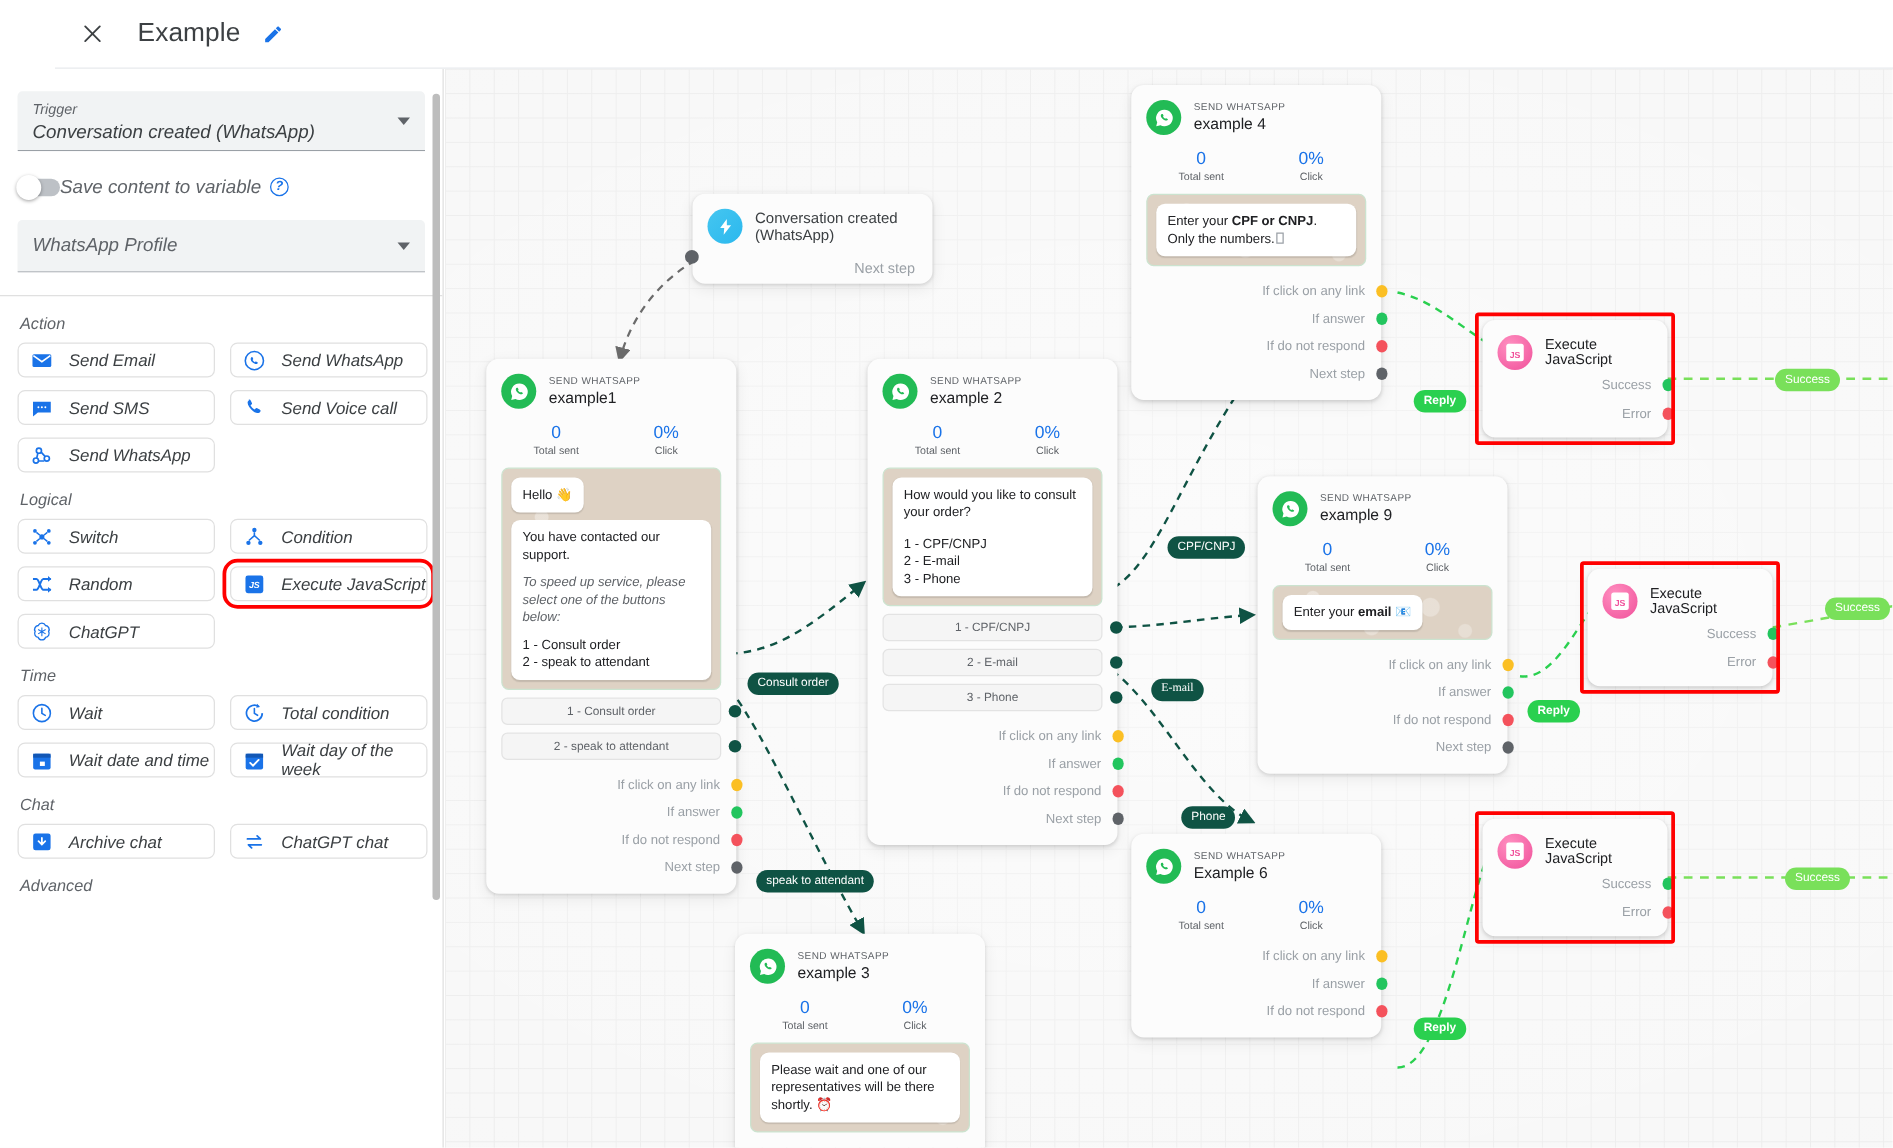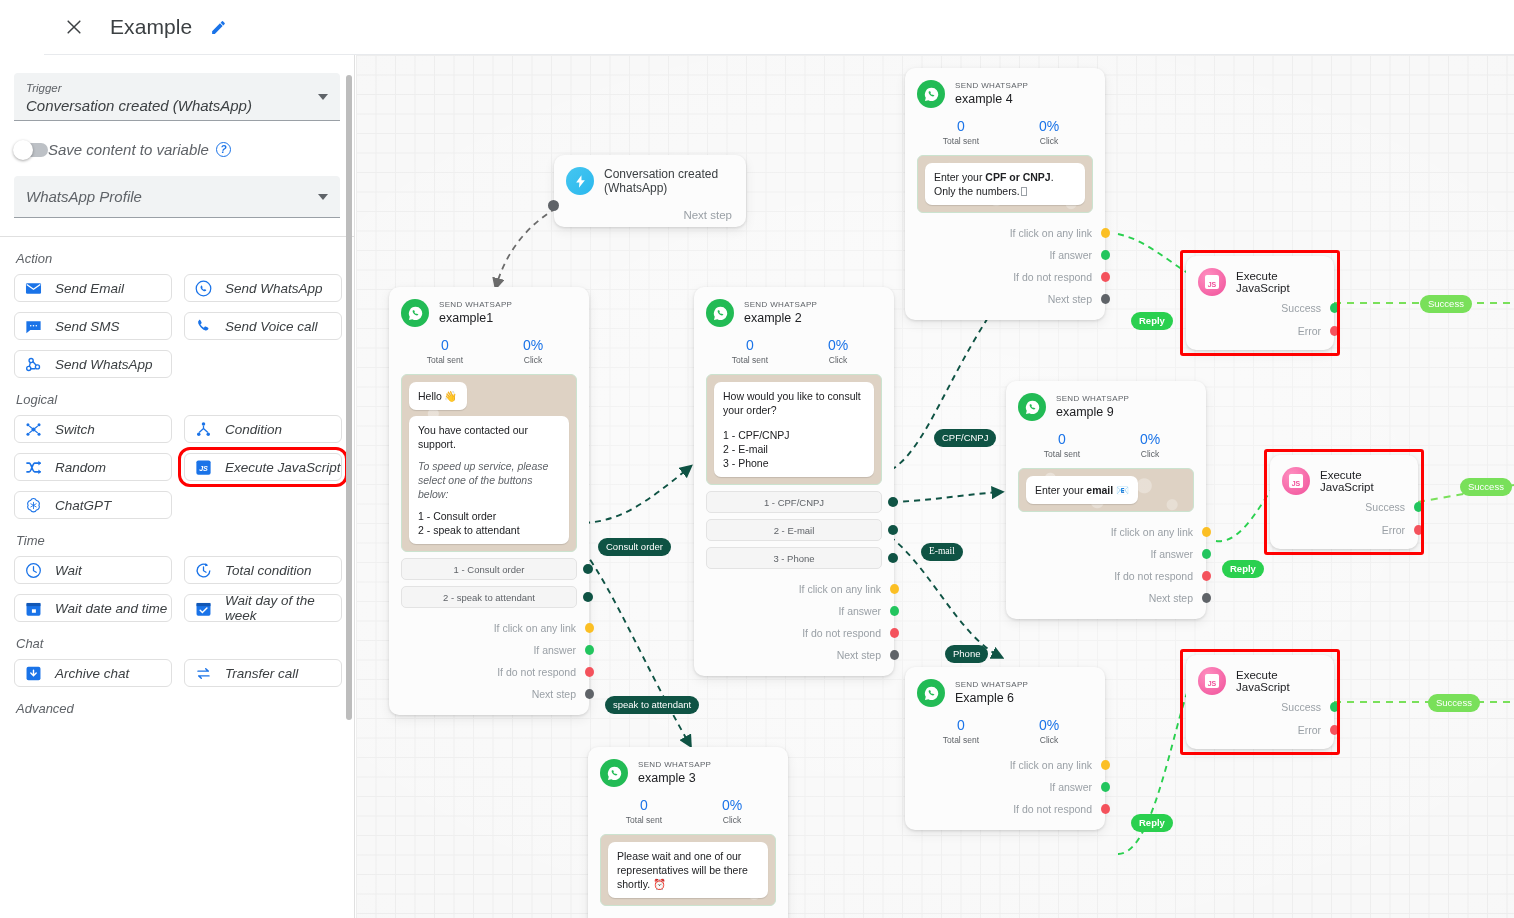--- a/index.html
+++ b/index.html
@@ -462,21 +462,21 @@
             </svg>
         </span>
         <span class="tlabel2">Archive chat</span>
       </div>
       <div class="tile">
         <span class="ticon">
           <svg viewBox="0 0 24 24" width="19" height="19">
               <path d="M5 9h13M18 9l-3.2-3M19 15H6M6 15l3.2 3" stroke="#1a73e8" stroke-width="1.8" fill="none" stroke-linecap="round" stroke-linejoin="round"></path>
             </svg>
         </span>
-        <span class="tlabel2">Transfer call</span>
+        <span class="tlabel2">ChatGPT chat</span>
       </div>
     </div>
 
     <div class="group-title">Advanced</div>
 
     <div class="sb-scrollbar"></div>
   </div>
 </div>
 
 <div class="canvas">

